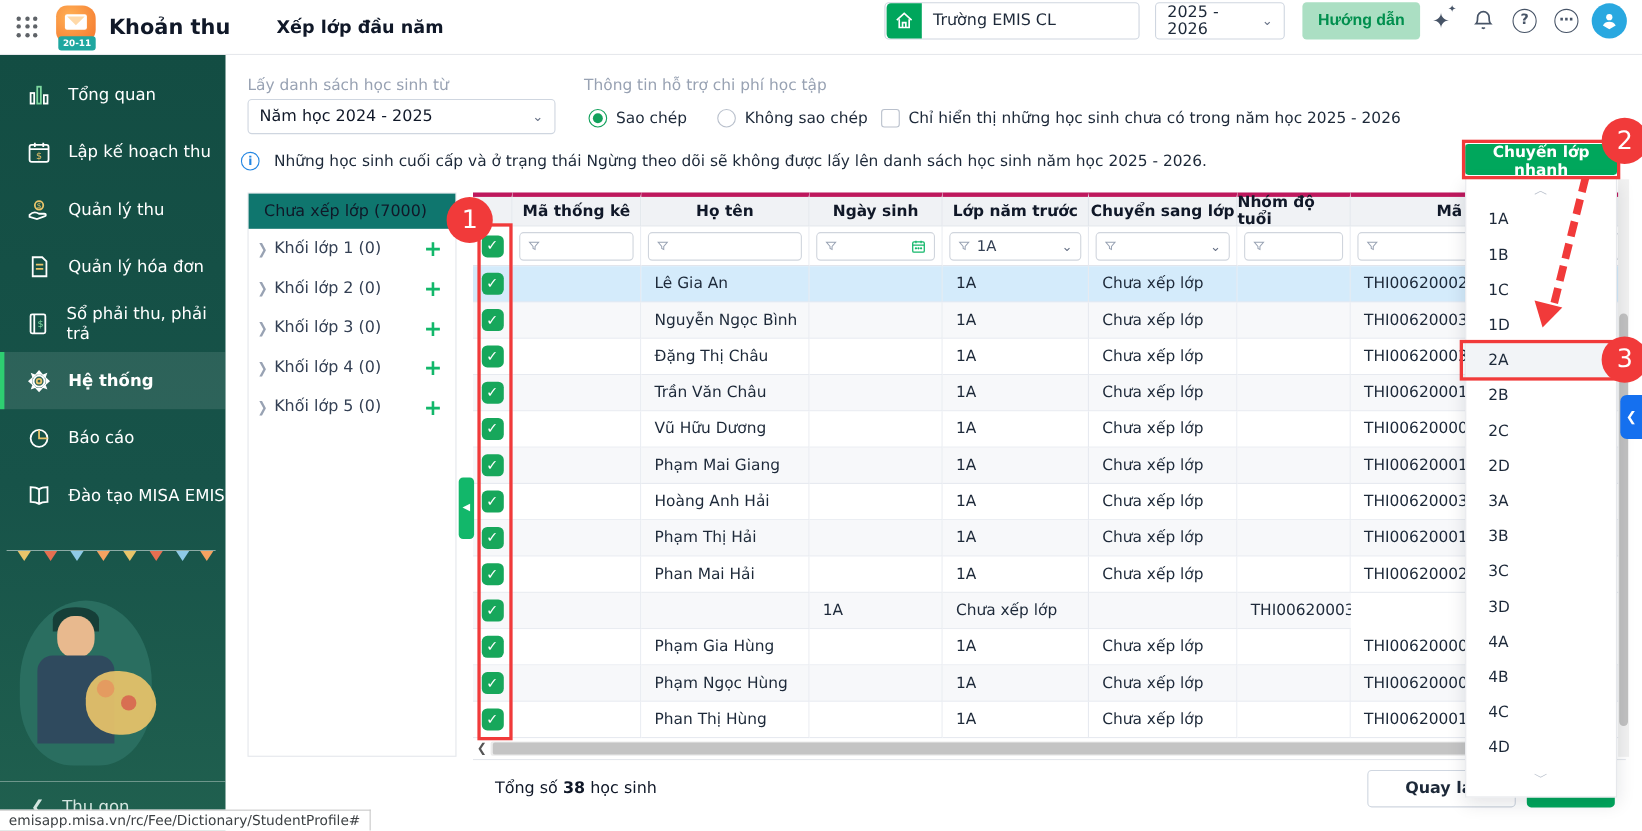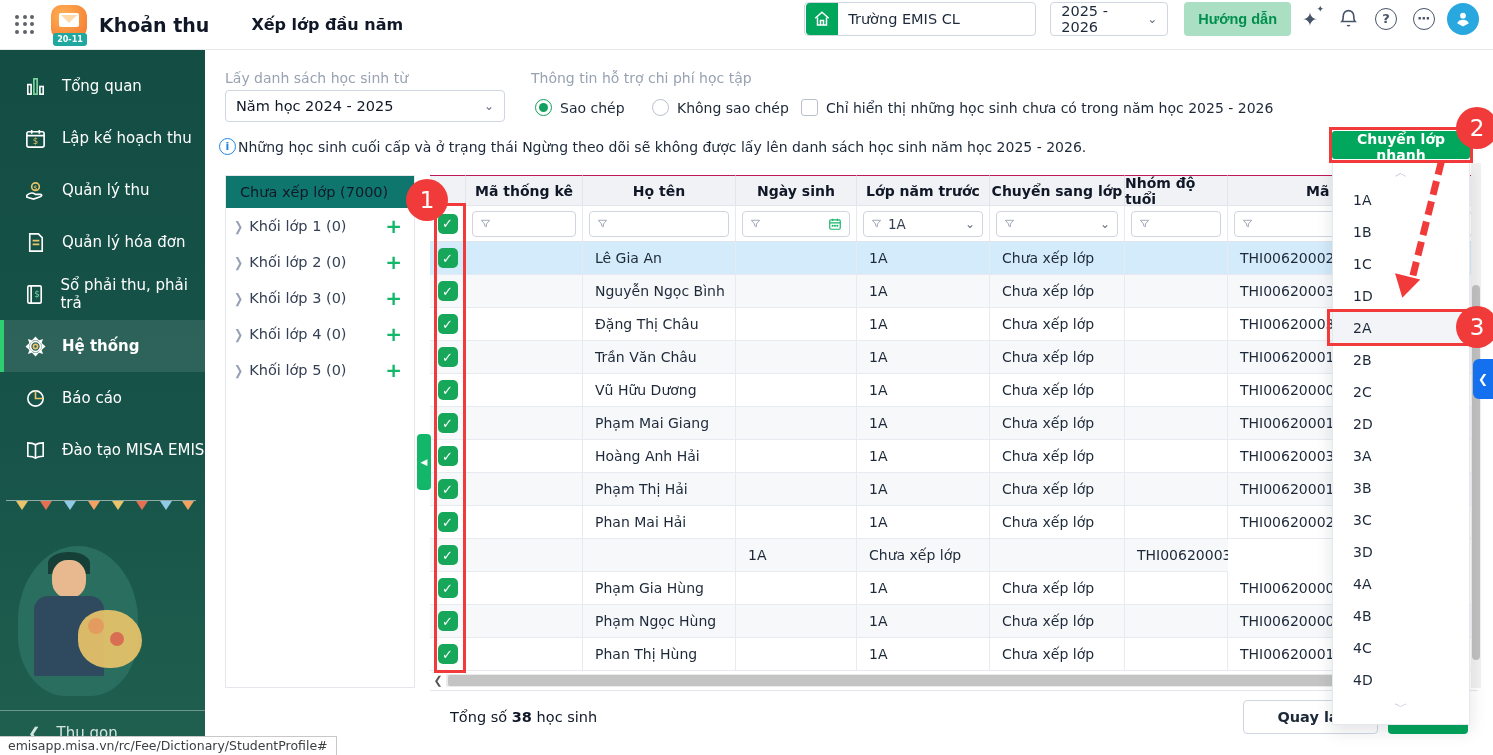--- a/index.html
+++ b/index.html
@@ -55,34 +55,34 @@
   .main-lbl { position:absolute; color:#98a2b3; font-size:14px; }
   .src-select { position:absolute; left:225px; top:90px; width:280px; height:32px; border:1px solid #cfd6e0; border-radius:4px; background:#fff; display:flex; align-items:center; justify-content:space-between; padding:0 10px; font-size:14.5px; color:#101828; cursor:pointer; }
   .radio-row { position:absolute; top:99px; display:flex; align-items:center; cursor:pointer; }
   .radio { width:17px; height:17px; border-radius:50%; border:1.5px solid #b9c0cc; background:#fff; position:relative; }
   .radio.sel { border-color:#12a15c; }
   .radio.sel:after { content:""; position:absolute; left:2.5px; top:2.5px; width:9px; height:9px; border-radius:50%; background:#12a15c; }
   .radio-lbl { margin-left:8px; color:#1d2939; }
   .cbx-empty { width:17px; height:17px; border:1.5px solid #b9c0cc; border-radius:3px; background:#fff; }
   .info-row { position:absolute; left:219px; top:138px; display:flex; align-items:center; }
   .info-ic { width:17px; height:17px; border:1.5px solid #2386e2; border-radius:50%; color:#2386e2; font-size:11px; font-weight:bold; display:flex; align-items:center; justify-content:center; font-style:normal; }
-  .info-txt { margin-left:2px; color:#1d2939; font-size:14px; }
+  .info-txt { margin-left:13px; color:#1d2939; font-size:14px; }
 
   
   .tree { position:absolute; left:225px; top:175px; width:190px; height:513px; background:#fff; border:1px solid #e4e7ec; }
   .tree-sel { height:32px; background:#0f766e; display:flex; align-items:center; padding-left:14px; font-size:14.5px; color:#101828; cursor:pointer; }
   .tree-item { height:36px; display:flex; align-items:center; padding:0 12px 0 8px; color:#344054; font-size:14.5px; cursor:pointer; }
   .tree-chv { color:#98a2b3; font-size:11px; margin-right:6px; transform:scaleY(1.2); }
   .tree-plus { margin-left:auto; color:#12b76a; font-size:20px; font-weight:bold; line-height:1; cursor:pointer; }
   .tree-handle { position:absolute; left:417px; top:434px; width:14px; height:56px; background:#12b76a; border-radius:4px; display:flex; align-items:center; justify-content:center; color:#fff; font-size:9px; cursor:pointer; z-index:5; }
 
   
   .table-wrap { position:absolute; left:430px; top:175px; width:1048px; z-index:1; }
   .grid-row { display:grid; grid-template-columns:36px 117px 153px 121px 133px 135px 103px minmax(0,1fr); }
-  .hcell { height:31px; background:#f0f2f5; border-right:1px solid #e2e6ec; border-bottom:1px solid #e2e6ec; border-top:1px solid #be185d; display:flex; align-items:center; justify-content:center; font-weight:bold; font-size:14px; color:#101828; }
+  .hcell { height:31px; background:#f0f2f5; border-right:1px solid #e2e6ec; border-bottom:1px solid #e2e6ec; border-top:4px solid #be185d; display:flex; align-items:center; justify-content:center; font-weight:bold; font-size:14px; color:#101828; }
   .fcell { height:36px; background:#fff; border-right:1px solid #e7eaf0; border-bottom:1px solid #dfe3ea; display:flex; align-items:center; justify-content:center; padding:0 6px; }
   .f-input { width:100%; height:26px; border:1px solid #d0d5dd; border-radius:4px; background:#fff; display:flex; align-items:center; padding:0 7px; gap:6px; color:#344054; font-size:13.5px; }
   .dcell { height:33px; border-right:1px solid #e7eaf0; border-bottom:1px solid #e7eaf0; display:flex; align-items:center; padding:0 12px; font-size:14px; color:#1d2939; overflow:hidden; white-space:nowrap; }
   .dcell.center { justify-content:center; padding:0; }
   .row-even .dcell { background:#f7f8fa; }
   .row-odd .dcell { background:#fff; }
   .row-sel .dcell { background:#d4ebfb; }
   .cbx { width:20px; height:20px; background:#17a75b; border-radius:5px; color:#fff; font-size:13px; font-weight:bold; display:flex; align-items:center; justify-content:center; cursor:pointer; }
   .chv { color:#667085; font-size:12px; }
   .hscroll { position:absolute; left:430px; top:672px; width:1048px; height:16px; display:flex; align-items:center; }

